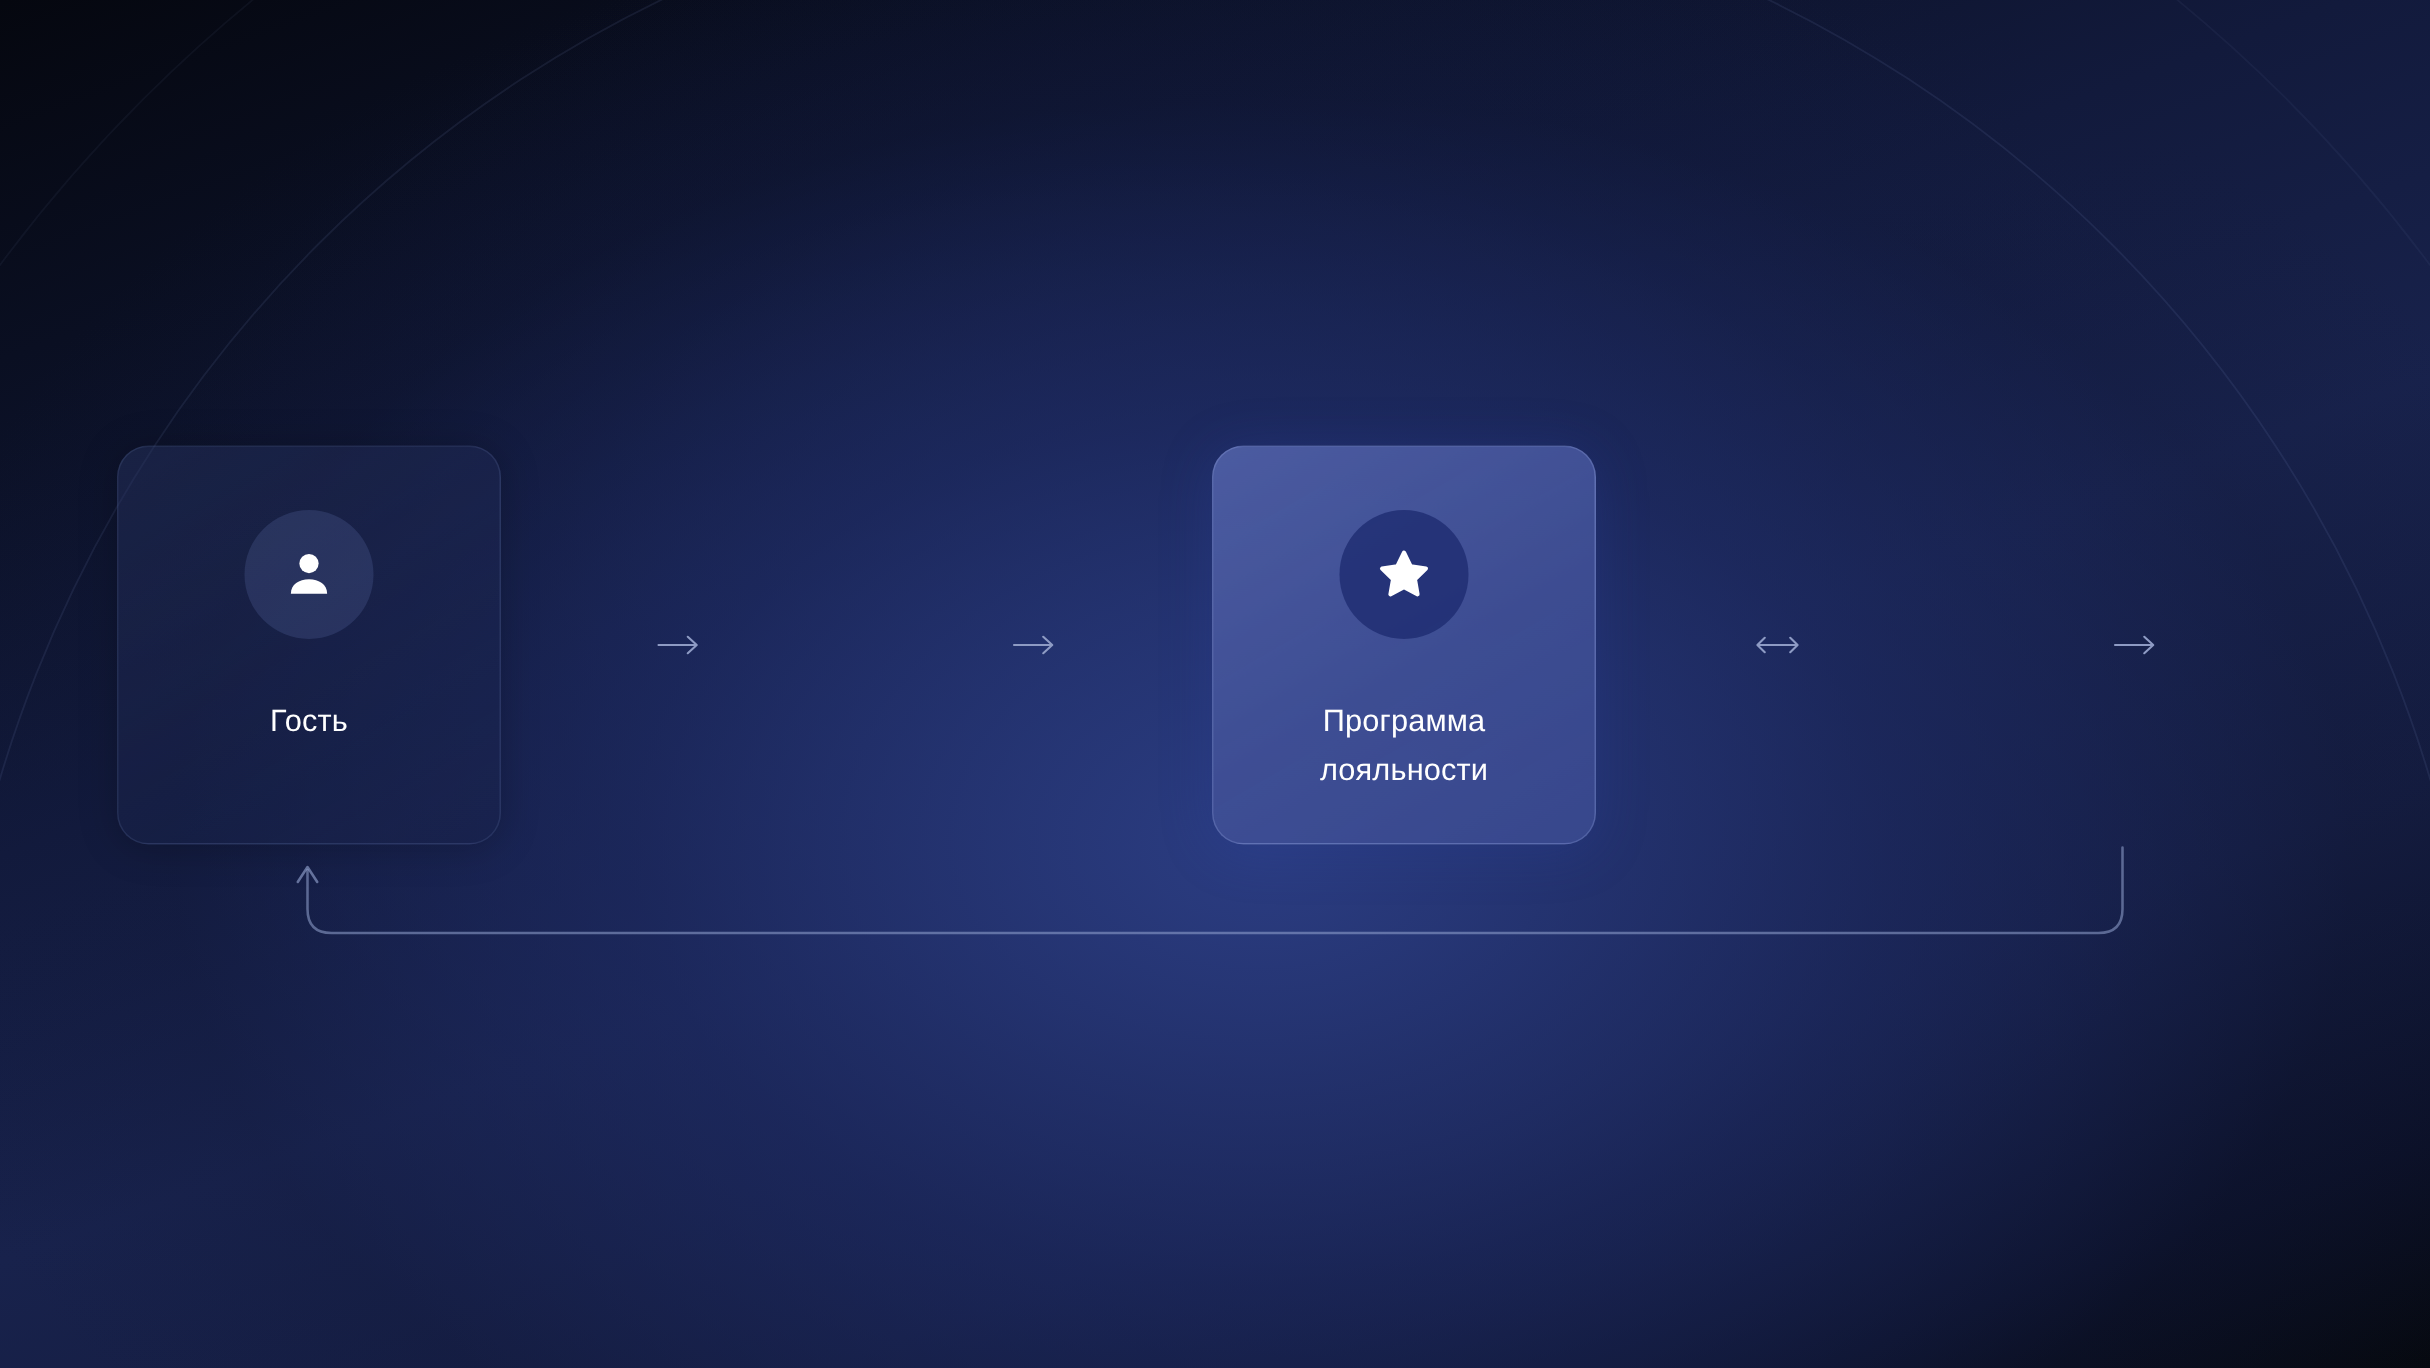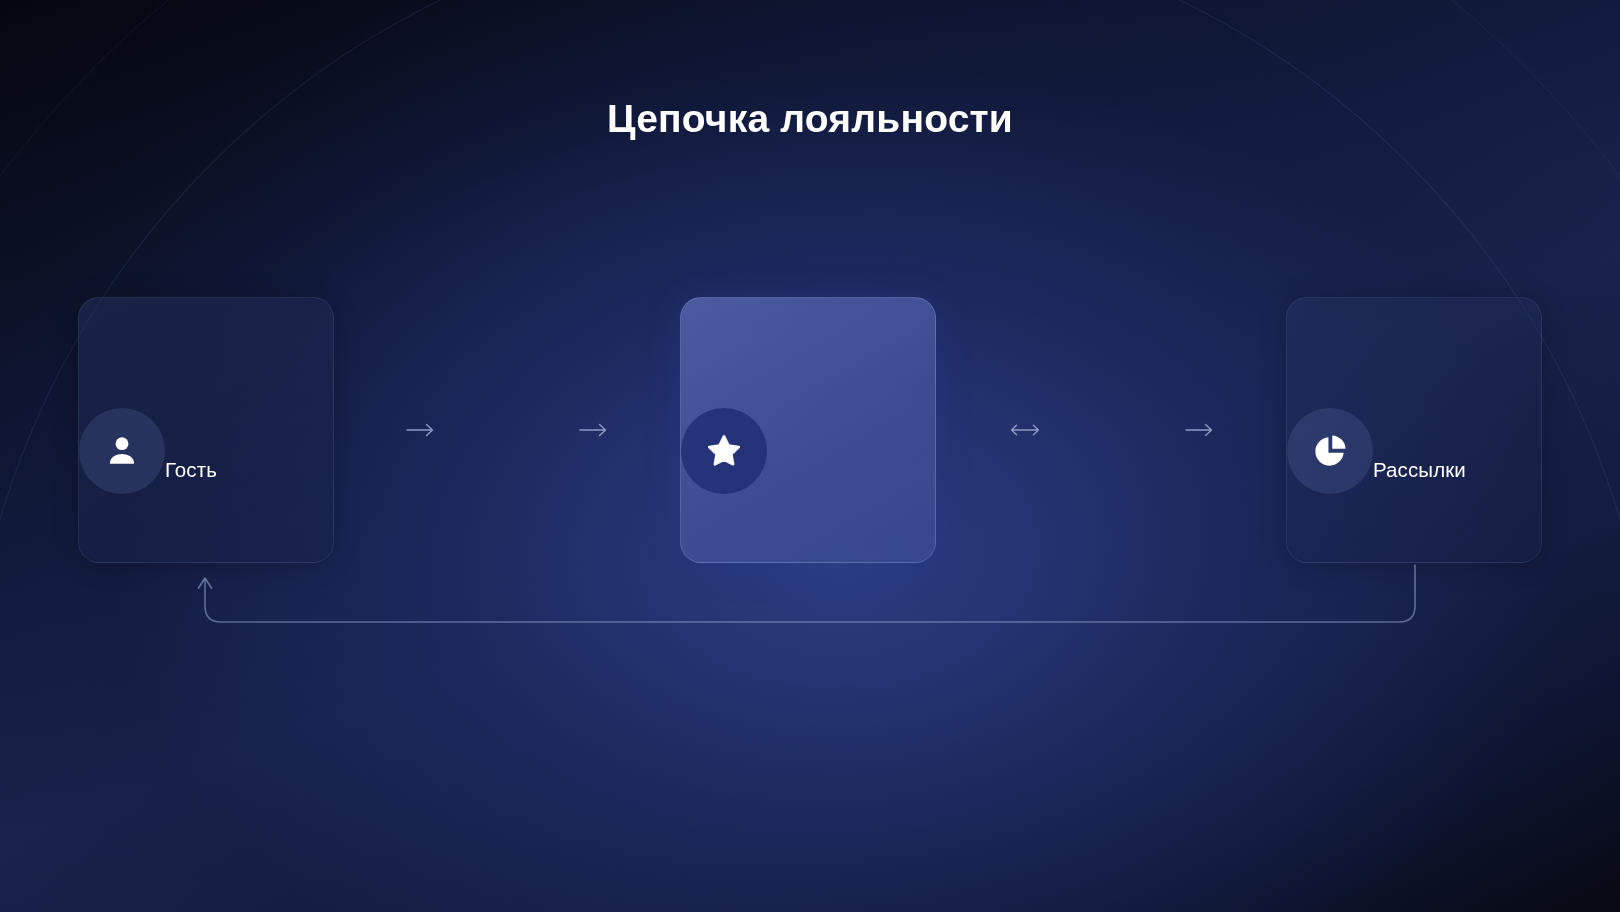--- a/index.html
+++ b/index.html
@@ -52,21 +52,21 @@
     justify-content:space-between;
   }
 
   .card {
     position:relative;
     width:256px;
     height:266px;
     flex:0 0 256px;
     border-radius:21px;
     display:flex;
-    flex-direction:row;
+    flex-direction:column;
     align-items:center;
     justify-content:flex-start;
     padding-top:42px;
     background:linear-gradient(150deg, rgba(46,60,112,0.50) 0%, rgba(32,44,92,0.42) 55%, rgba(26,36,78,0.38) 100%);
     border:1px solid rgba(150,170,225,0.13);
     box-shadow:0 2px 26px rgba(0,0,0,0.22);
   }
 
   .card.card-dim {
     background:linear-gradient(150deg, rgba(40,52,98,0.46) 0%, rgba(28,38,80,0.40) 60%, rgba(24,32,70,0.36) 100%);
@@ -130,21 +130,20 @@
 </head>
 <body>
 
 <div id="stage">
 
   <svg id="bg-arcs" viewBox="0 0 1620 912" fill="none">
     <circle cx="810" cy="760" r="845" stroke="rgba(150,170,225,0.10)" stroke-width="1.2"></circle>
     <circle cx="810" cy="780" r="1010" stroke="rgba(150,170,225,0.06)" stroke-width="1.2"></circle>
   </svg>
 
-  <h1 id="title">Цепочка лояльности</h1>
 
   <div id="flow">
 
     <div class="card card-dim">
       <div class="icon-circle">
         <svg width="44" height="44" viewBox="0 0 24 24" fill="#ffffff" aria-hidden="true">
           <circle cx="12" cy="8" r="3.5"></circle>
           <path d="M5.4 19c0-3.4 2.95-5.3 6.6-5.3s6.6 1.9 6.6 5.3z"></path>
         </svg>
       </div>
@@ -163,44 +162,36 @@
         <path d="M1 8h25M20.5 2.5L26.5 8l-6 5.5" stroke="#8e9bc4" stroke-width="1.4" stroke-linecap="round" stroke-linejoin="round"></path>
       </svg>
     </div>
 
     <div class="card card-active">
       <div class="icon-circle">
         <svg width="40" height="40" viewBox="0 0 24 24" fill="#ffffff" aria-hidden="true">
           <path d="M12 3.2l2.72 5.52 6.09.89-4.4 4.29 1.04 6.06L12 17.1l-5.45 2.86 1.04-6.06-4.4-4.29 6.09-.89z" stroke="#ffffff" stroke-width="1.6" stroke-linejoin="round"></path>
         </svg>
       </div>
+      <div class="card-label">Программа лояльности</div>
     </div>
 
     <div class="connector">
       <svg width="34" height="16" viewBox="0 0 34 16" fill="none">
         <path d="M4 8h26M8.5 3.2L3.6 8l4.9 4.8M25.5 3.2L30.4 8l-4.9 4.8" stroke="#8e9bc4" stroke-width="1.4" stroke-linecap="round" stroke-linejoin="round"></path>
       </svg>
     </div>
 
 
     <div class="connector">
       <svg width="30" height="16" viewBox="0 0 30 16" fill="none">
         <path d="M1 8h25M20.5 2.5L26.5 8l-6 5.5" stroke="#8e9bc4" stroke-width="1.4" stroke-linecap="round" stroke-linejoin="round"></path>
       </svg>
     </div>
 
-    <div class="card card-dim">
-      <div class="icon-circle">
-        <svg width="42" height="42" viewBox="0 0 24 24" fill="#ffffff" aria-hidden="true">
-          <path d="M11.1 4.2A8.1 8.1 0 1 0 19.8 13H11.1z"></path>
-          <path d="M13.3 3.1v7.6h7.6A8.05 8.05 0 0 0 13.3 3.1z"></path>
-        </svg>
-      </div>
-      <div class="card-label">Рассылки</div>
-    </div>
 
   </div>
 
   <svg id="feedback-loop" viewBox="0 0 1620 912" fill="none">
     <path d="M1415 565 L1415 606 Q1415 622 1399 622 L221 622 Q205 622 205 606 L205 580" stroke="rgba(150,166,210,0.55)" stroke-width="1.7" stroke-linecap="round" fill="none"></path>
     <path d="M198.5 588 L205 578 L211.5 588" stroke="rgba(150,166,210,0.62)" stroke-width="1.7" stroke-linecap="round" stroke-linejoin="round" fill="none"></path>
   </svg>
 
 </div>
 

